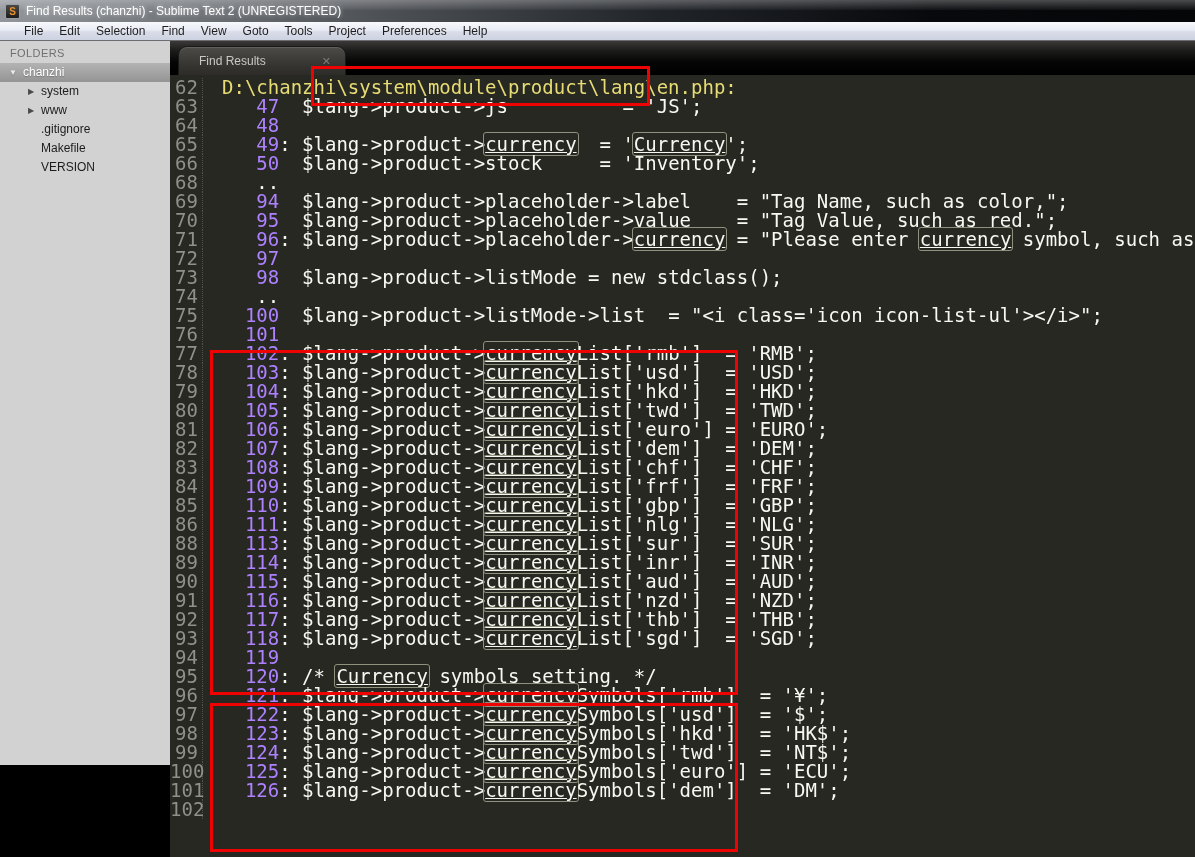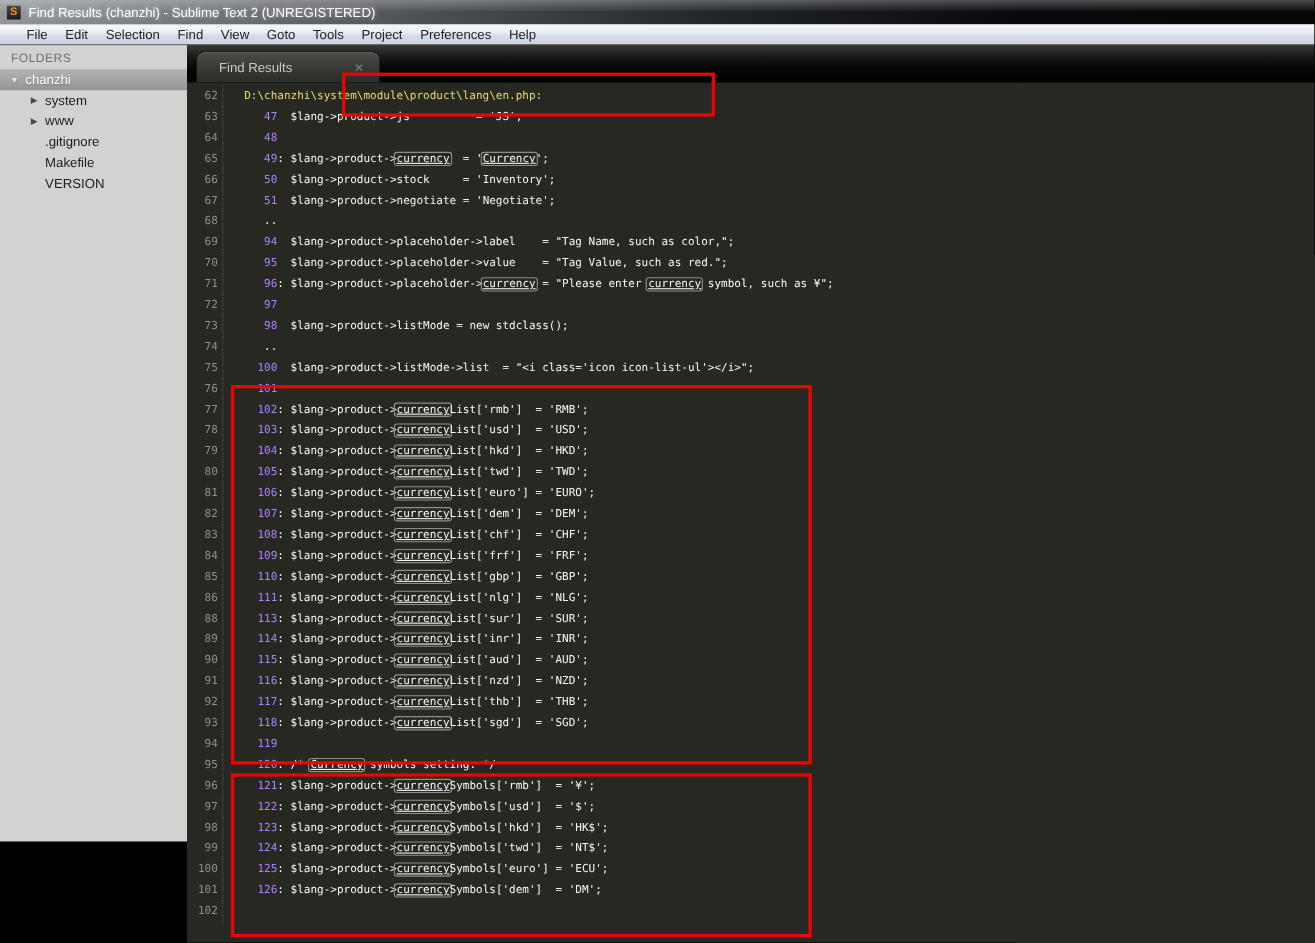--- a/index.html
+++ b/index.html
@@ -59,21 +59,21 @@
     box-shadow:inset 0 1px 0 rgba(255,255,255,.12);
     display:flex; align-items:center;
   }
   .tab-label { color:#c9c9c4; font-size:12px; margin-left:20px; flex:1; }
   .tab-close { color:#7d7d78; font-size:11px; margin-right:14px; cursor:default; }
 
   
   .editor {
     position:absolute; left:170px; top:75px; width:1025px; height:782px;
     background:#272822; padding-top:3px;
-    font-family:"DejaVu Sans Mono", monospace; font-size:10px; line-height:19px;
+    font-family:"DejaVu Sans Mono", monospace; font-size:19px; line-height:19px;
   }
   .row { display:flex; height:19px; white-space:pre; }
   .gut {
     width:33px; flex:0 0 33px; text-align:right; padding-right:4px;
     color:#8f908a; border-right:1px dotted #52534b;
   }
   .txt { padding-left:19px; white-space:pre; color:#f8f8f2; }
   .num { color:#ae81ff; }
   .path { color:#e6db74; }
   .plain { color:#f8f8f2; }
@@ -142,21 +142,20 @@
     <span class="tab-close">✕</span>
   </div>
 </div>
 
 <div class="editor" id="code-area">
     <div class="row"><span class="gut">62</span><span class="txt"><span class="path">D:\chanzhi\system\module\product\lang\en.php:</span></span></div>
     <div class="row"><span class="gut">63</span><span class="txt"><span class="num">   47</span><span class="plain">  </span><span class="plain">$lang-&gt;product-&gt;js          = 'JS';</span></span></div>
     <div class="row"><span class="gut">64</span><span class="txt"><span class="num">   48</span><span class="plain">  </span></span></div>
     <div class="row"><span class="gut">65</span><span class="txt"><span class="num">   49</span><span class="plain">: </span><span class="plain">$lang-&gt;product-&gt;</span><span class="plain m">currency</span><span class="plain">  = '</span><span class="plain m">Currency</span><span class="plain">';</span></span></div>
     <div class="row"><span class="gut">66</span><span class="txt"><span class="num">   50</span><span class="plain">  </span><span class="plain">$lang-&gt;product-&gt;stock     = 'Inventory';</span></span></div>
-    <div class="row"><span class="gut">67</span><span class="txt"><span class="num">   51</span><span class="plain">  </span><span class="plain">$lang-&gt;product-&gt;negotiate = 'Negotiate';</span></span></div>
     <div class="row"><span class="gut">68</span><span class="txt"><span class="plain">   ..</span></span></div>
     <div class="row"><span class="gut">69</span><span class="txt"><span class="num">   94</span><span class="plain">  </span><span class="plain">$lang-&gt;product-&gt;placeholder-&gt;label    = "Tag Name, such as color,";</span></span></div>
     <div class="row"><span class="gut">70</span><span class="txt"><span class="num">   95</span><span class="plain">  </span><span class="plain">$lang-&gt;product-&gt;placeholder-&gt;value    = "Tag Value, such as red.";</span></span></div>
     <div class="row"><span class="gut">71</span><span class="txt"><span class="num">   96</span><span class="plain">: </span><span class="plain">$lang-&gt;product-&gt;placeholder-&gt;</span><span class="plain m">currency</span><span class="plain"> = "Please enter </span><span class="plain m">currency</span><span class="plain"> symbol, such as ¥";</span></span></div>
     <div class="row"><span class="gut">72</span><span class="txt"><span class="num">   97</span><span class="plain">  </span></span></div>
     <div class="row"><span class="gut">73</span><span class="txt"><span class="num">   98</span><span class="plain">  </span><span class="plain">$lang-&gt;product-&gt;listMode = new stdclass();</span></span></div>
     <div class="row"><span class="gut">74</span><span class="txt"><span class="plain">   ..</span></span></div>
     <div class="row"><span class="gut">75</span><span class="txt"><span class="num">  100</span><span class="plain">  </span><span class="plain">$lang-&gt;product-&gt;listMode-&gt;list  = "&lt;i class='icon icon-list-ul'&gt;&lt;/i&gt;";</span></span></div>
     <div class="row"><span class="gut">76</span><span class="txt"><span class="num">  101</span><span class="plain">  </span></span></div>
     <div class="row"><span class="gut">77</span><span class="txt"><span class="num">  102</span><span class="plain">: </span><span class="plain">$lang-&gt;product-&gt;</span><span class="plain m">currency</span><span class="plain">List['rmb']  = 'RMB';</span></span></div>

